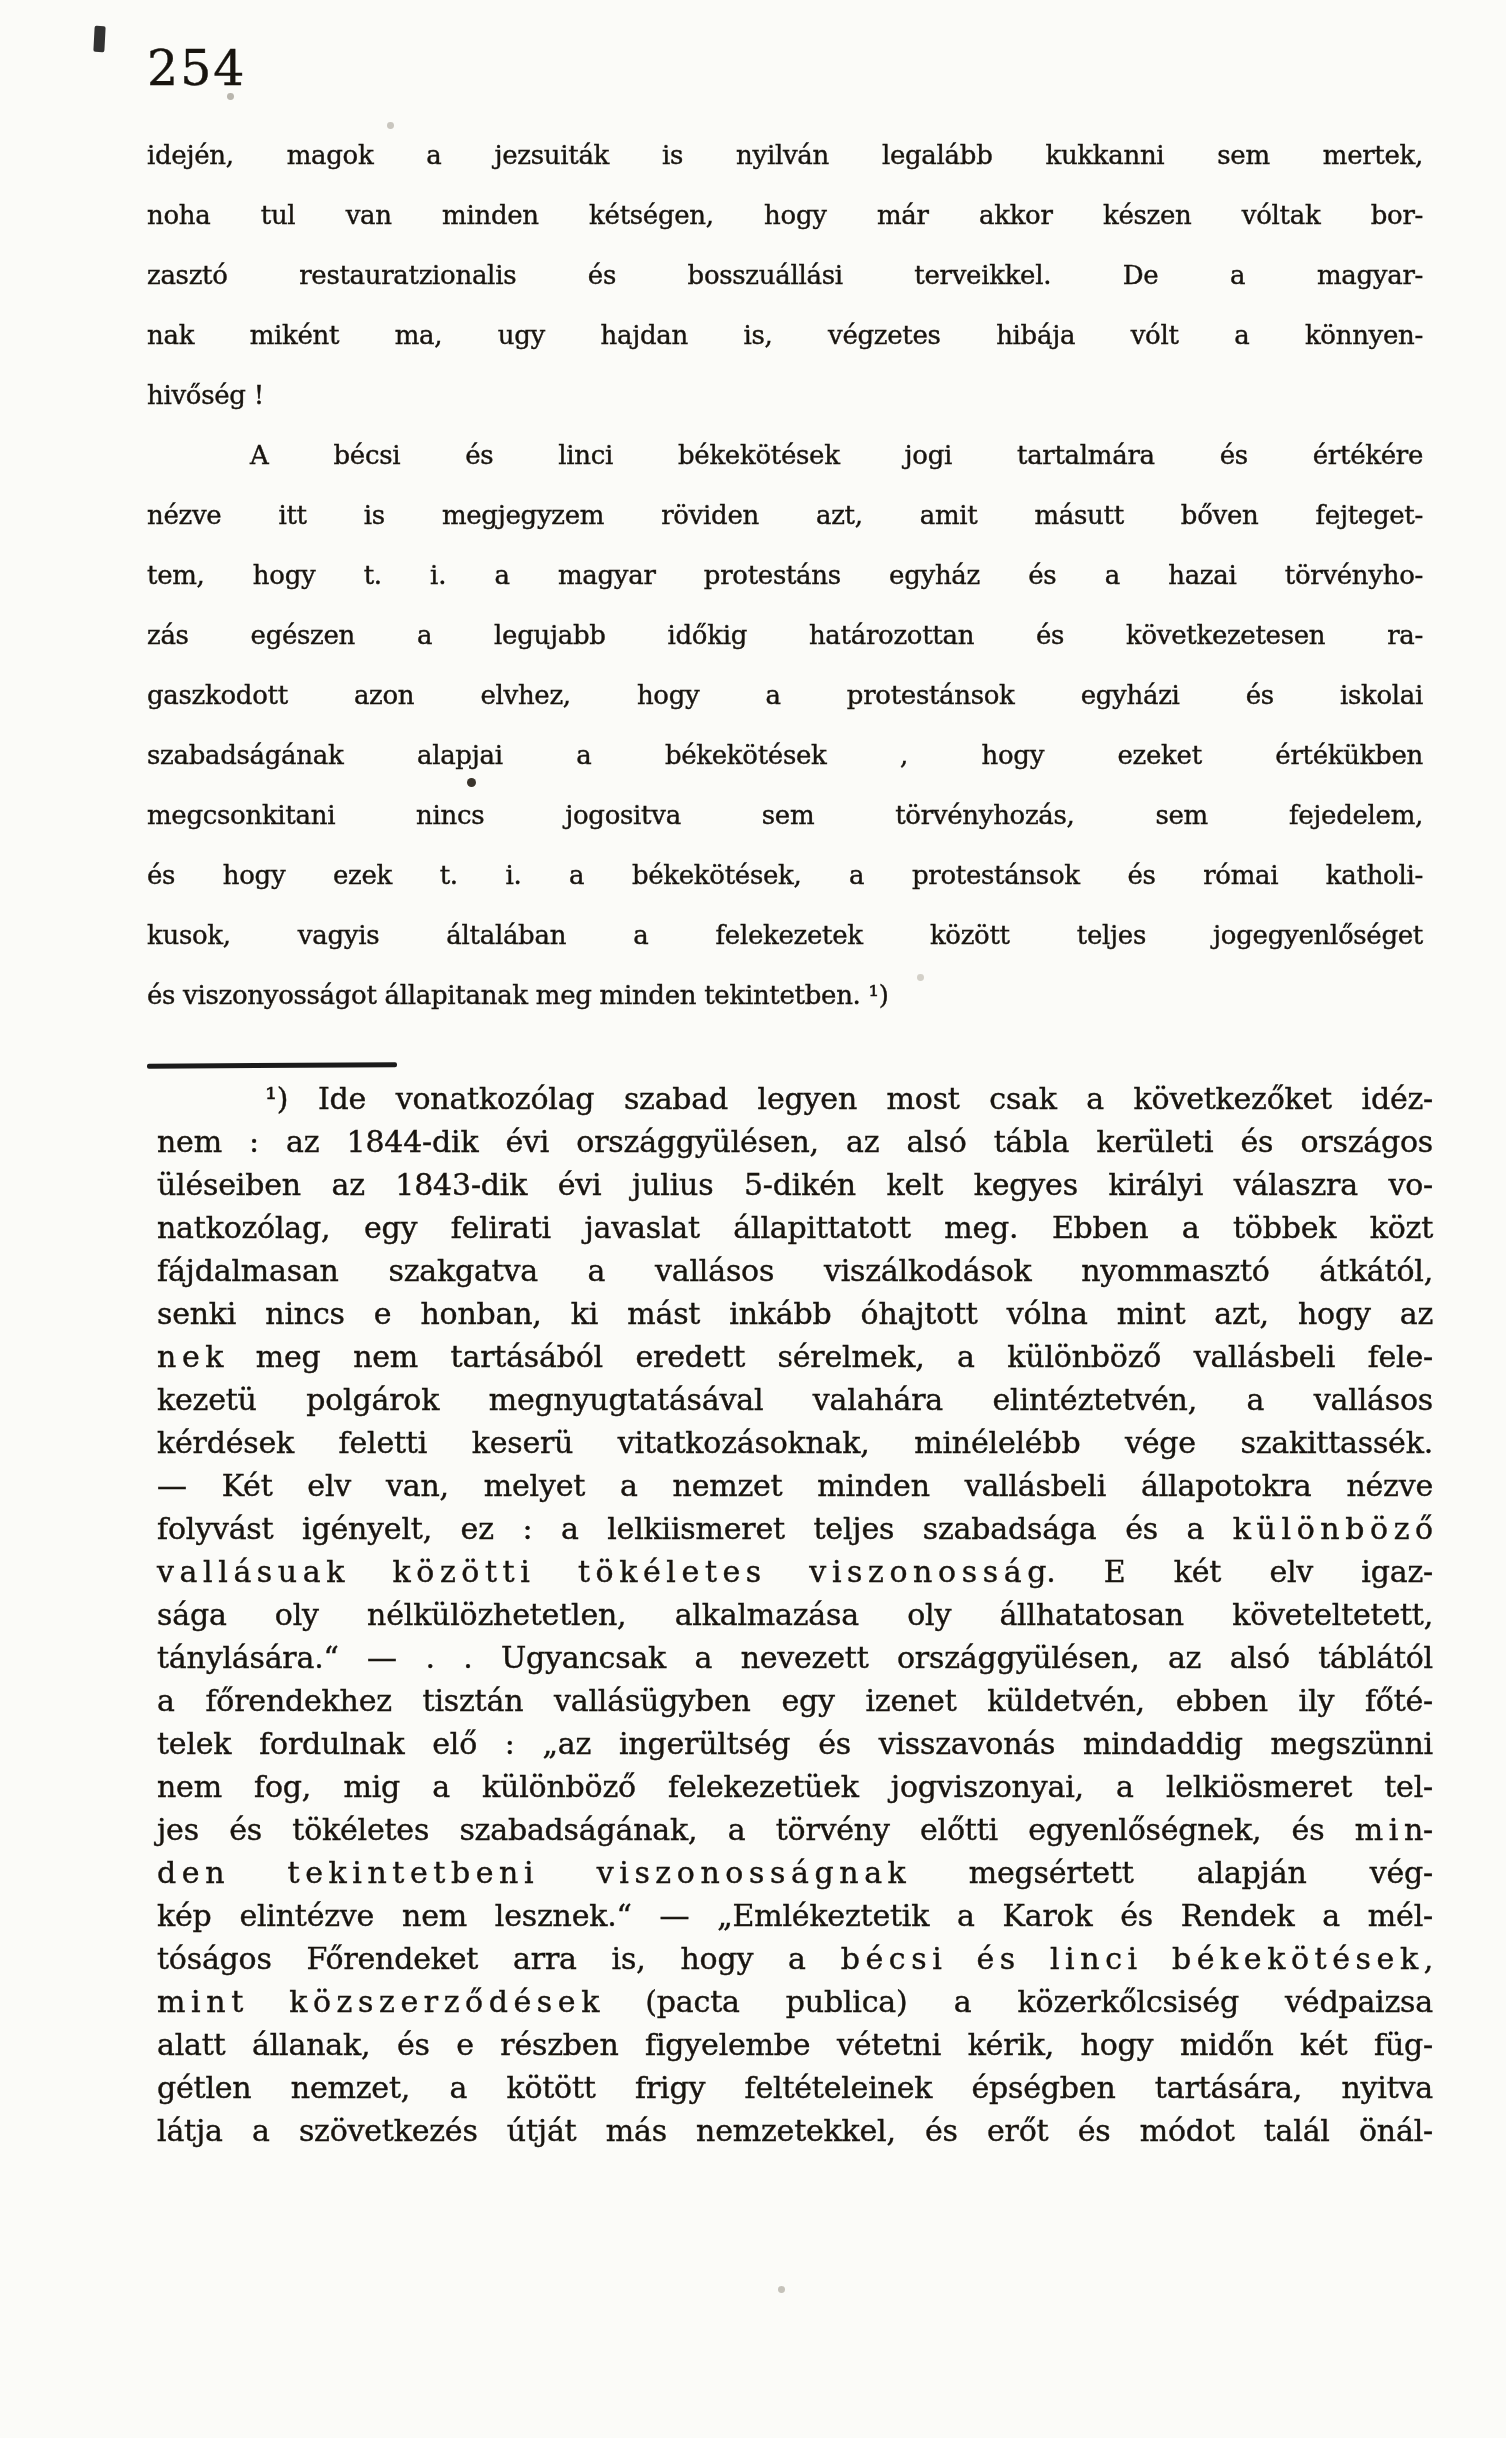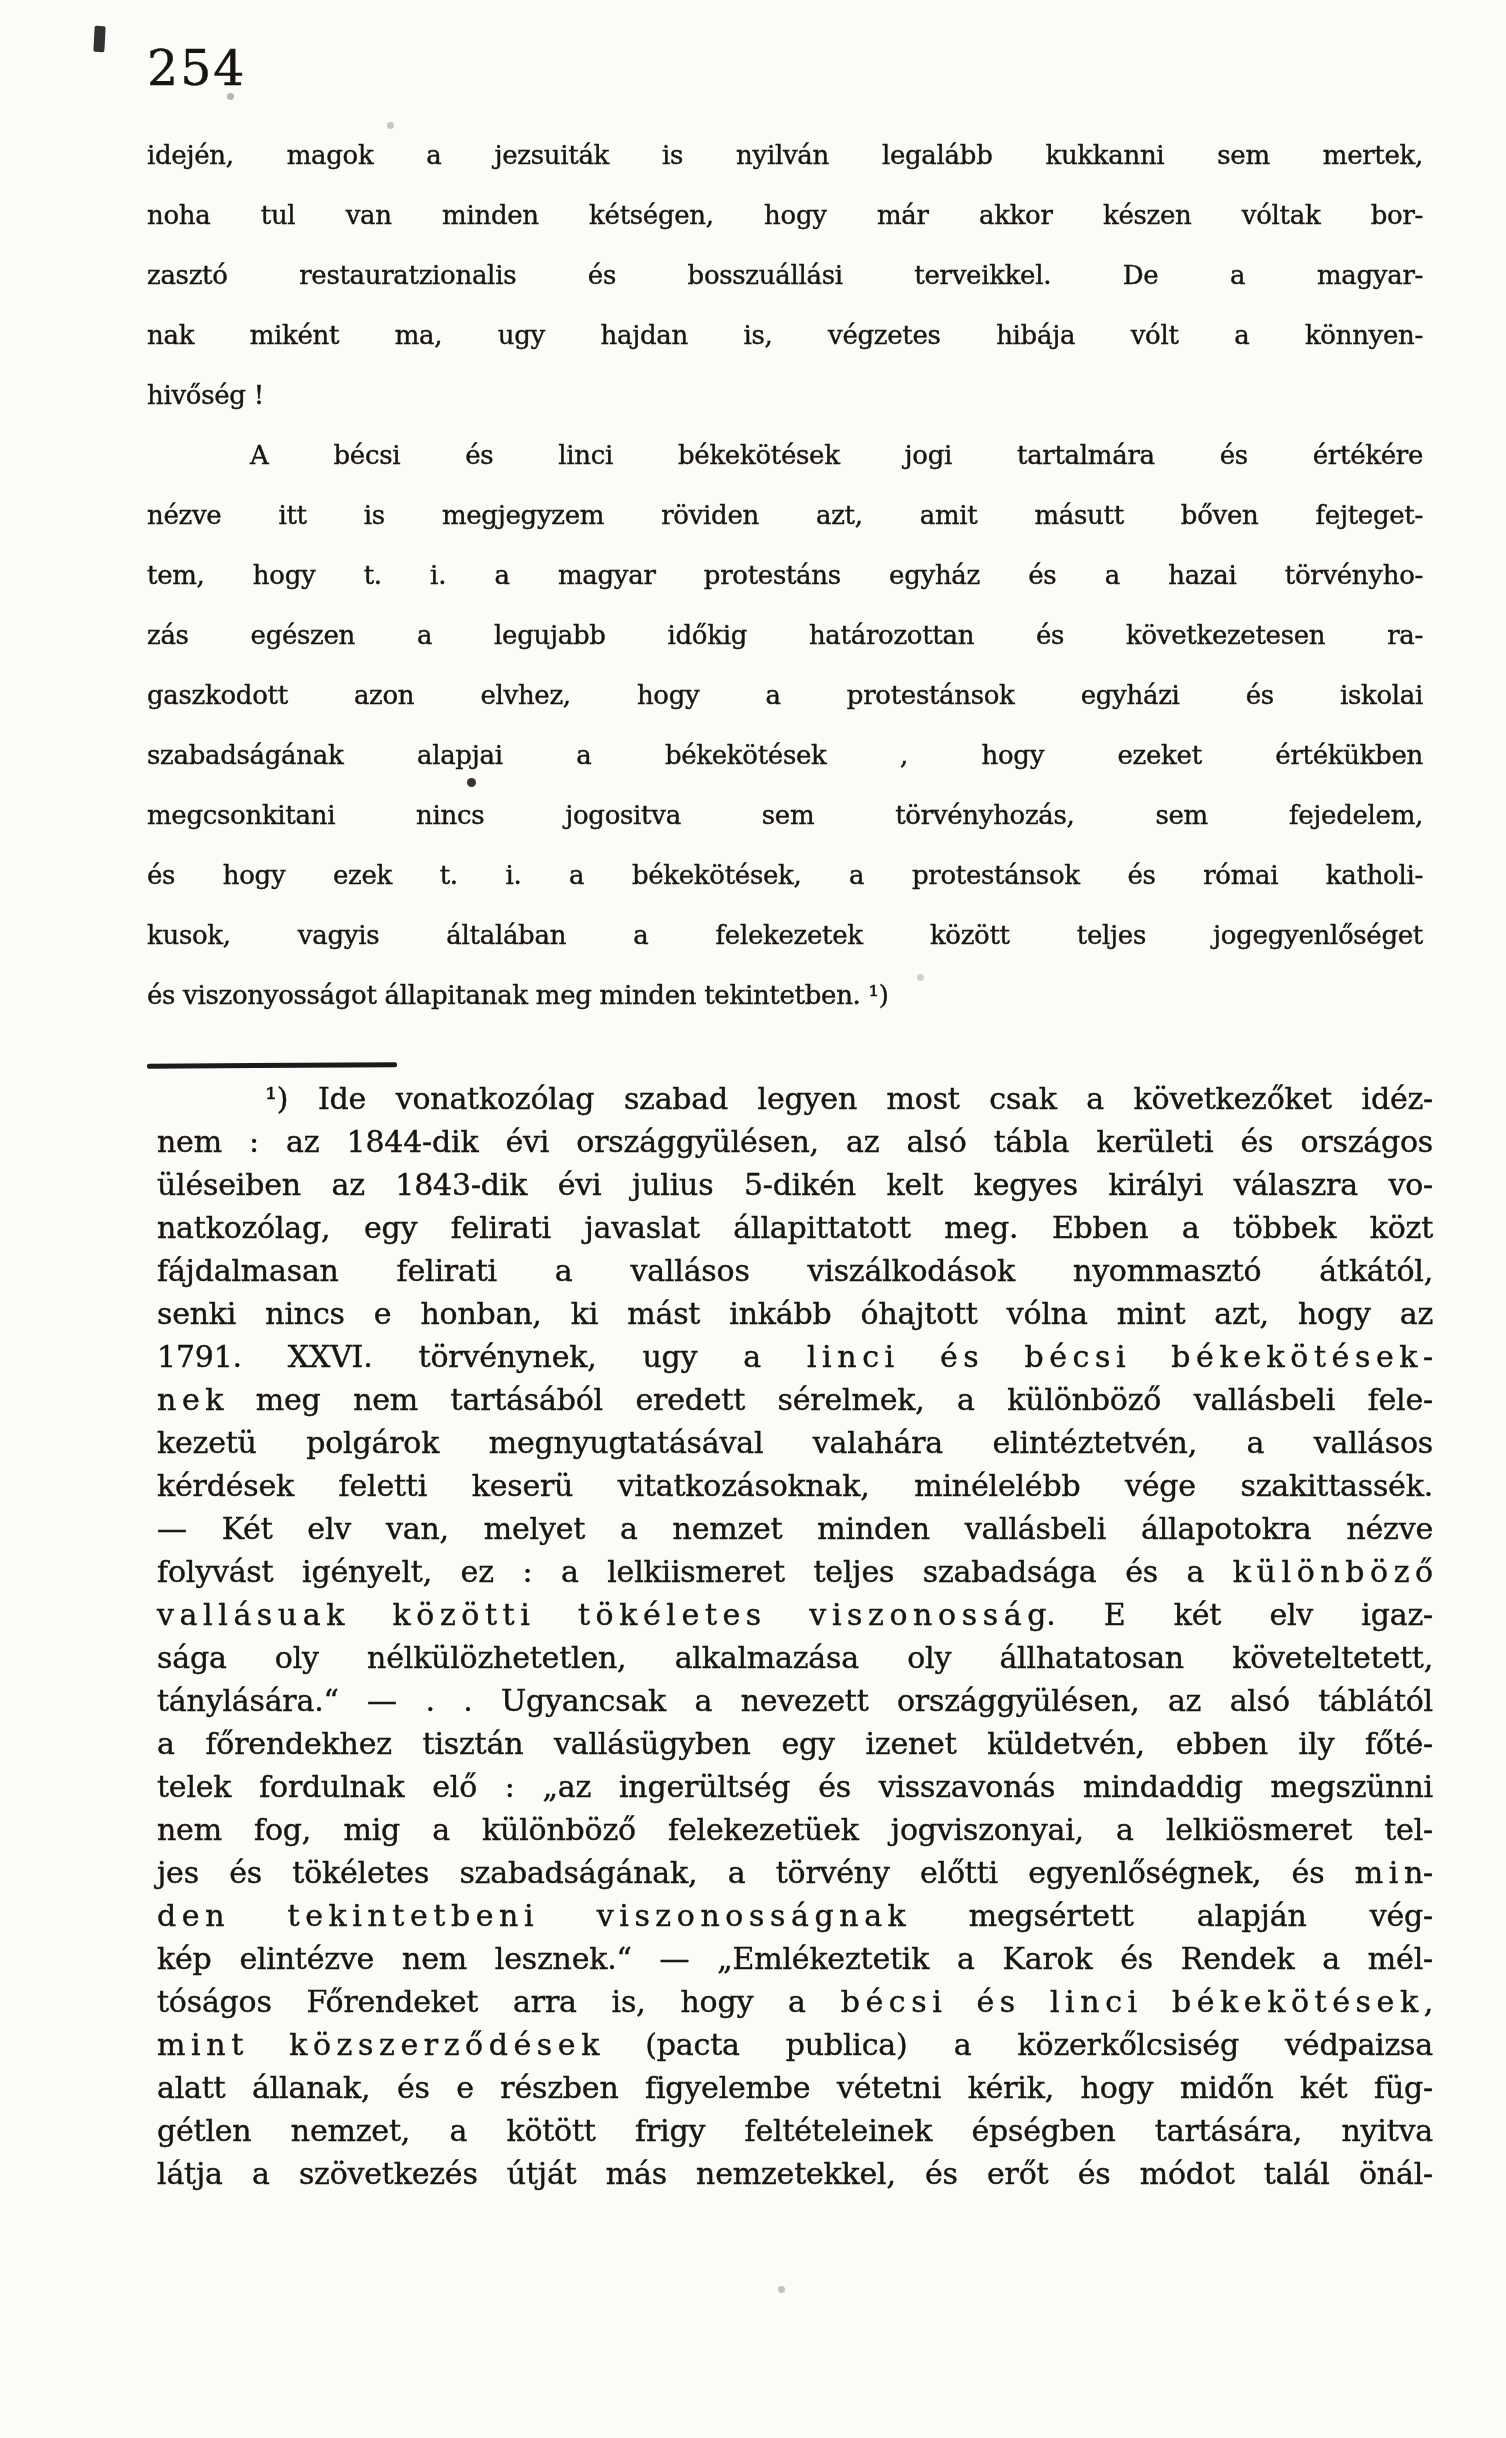--- a/index.html
+++ b/index.html
@@ -78,23 +78,22 @@
     <div class="tl last">és viszonyosságot állapitanak meg minden tekintetben. ¹)</div>
   </div>
 
   <div class="rule"></div>
 
   <div class="footnote">
     <div class="fl find">¹) Ide vonatkozólag szabad legyen most csak a következőket idéz-</div>
     <div class="fl">nem : az 1844-dik évi országgyülésen, az alsó tábla kerületi és országos</div>
     <div class="fl">üléseiben az 1843-dik évi julius 5-dikén kelt kegyes királyi válaszra vo-</div>
     <div class="fl">natkozólag, egy felirati javaslat állapittatott meg. Ebben a többek közt</div>
-    <div class="fl">fájdalmasan felirati a vallásos viszálkodások nyommasztó átkától,</div>
+    <div class="fl">fájdalmasan szakgatva a vallásos viszálkodások nyommasztó átkától,</div>
     <div class="fl">senki nincs e honban, ki mást inkább óhajtott vólna mint azt, hogy az</div>
-    <div class="fl">1791. XXVI. törvénynek, ugy a l i n c i é s b é c s i b é k e k ö t é s e k -</div>
     <div class="fl">n e k meg nem tartásából eredett sérelmek, a különböző vallásbeli fele-</div>
     <div class="fl">kezetü polgárok megnyugtatásával valahára elintéztetvén, a vallásos</div>
     <div class="fl">kérdések feletti keserü vitatkozásoknak, minélelébb vége szakittassék.</div>
     <div class="fl">— Két elv van, melyet a nemzet minden vallásbeli állapotokra nézve</div>
     <div class="fl">folyvást igényelt, ez : a lelkiismeret teljes szabadsága és a k ü l ö n b ö z ő</div>
     <div class="fl">v a l l á s u a k k ö z ö t t i t ö k é l e t e s v i s z o n o s s á g. E két elv igaz-</div>
     <div class="fl">sága oly nélkülözhetetlen, alkalmazása oly állhatatosan követeltetett,</div>
     <div class="fl">tánylására.“ — . . Ugyancsak a nevezett országgyülésen, az alsó táblától</div>
     <div class="fl">a főrendekhez tisztán vallásügyben egy izenet küldetvén, ebben ily főté-</div>
     <div class="fl">telek fordulnak elő : „az ingerültség és visszavonás mindaddig megszünni</div>

